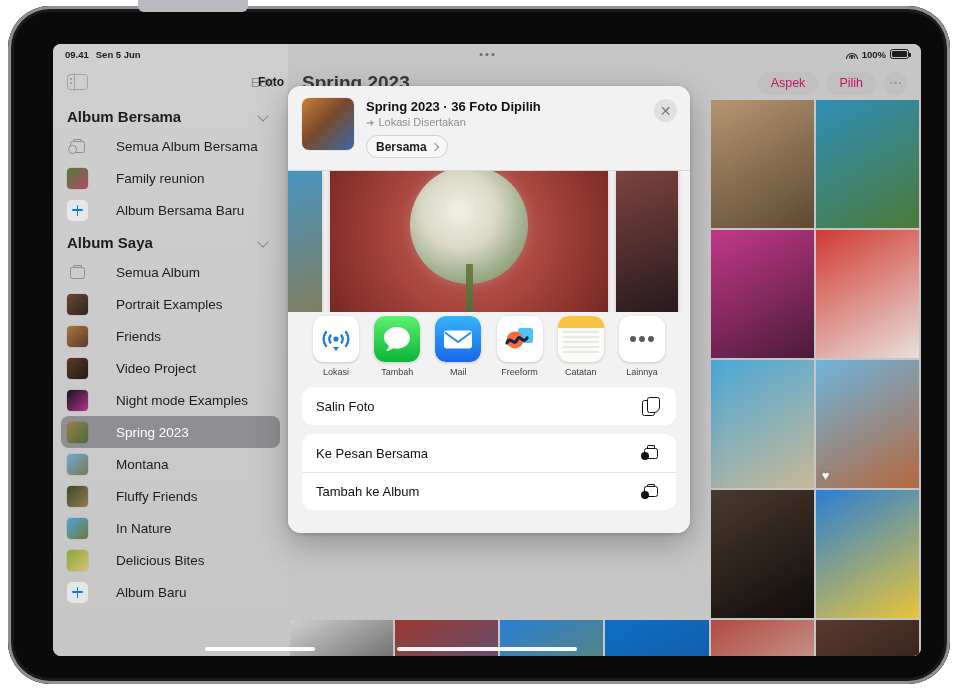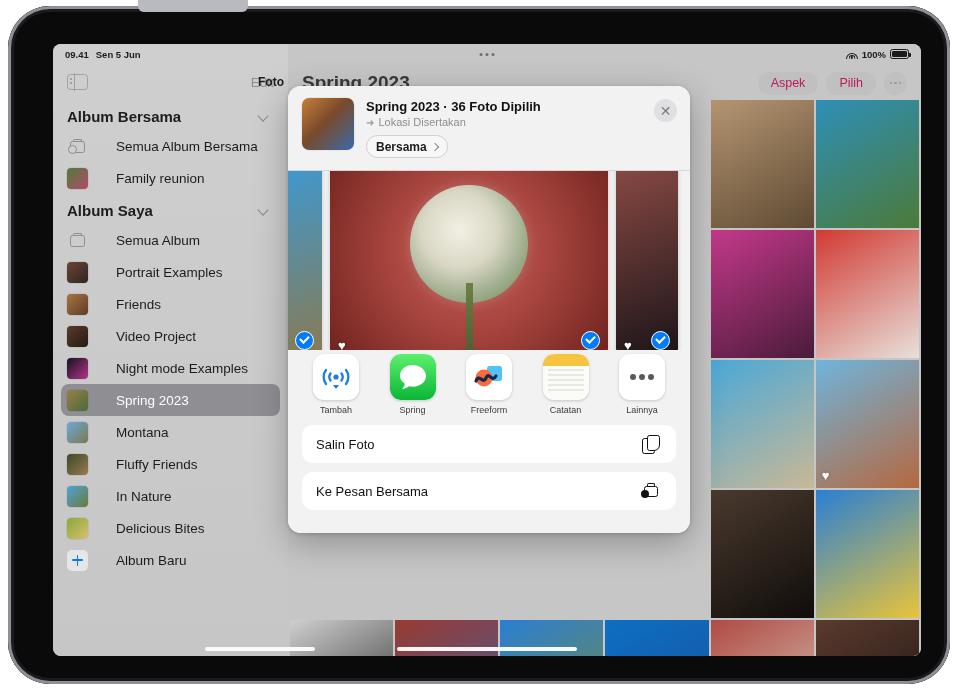--- a/index.html
+++ b/index.html
@@ -394,20 +394,24 @@
           <div class="row">
             <span class="ico-box">
               <span class="album-glyph shared"></span>
             </span>
             <span>Semua Album Bersama</span>
           </div>
           <div class="row">
             <span class="thumb" style="background:linear-gradient(135deg,#4f7a3a,#b44a6a)"></span>
             <span>Family reunion</span>
           </div>
+          <div class="row">
+            <span class="plus-box"></span>
+            <span>Album Bersama Baru</span>
+          </div>
           <div class="sec-head">
             <span>Album Saya</span>
             <span class="chev-dn"></span>
           </div>
           <div class="row">
             <span class="ico-box">
               <span class="album-glyph"></span>
             </span>
             <span>Semua Album</span>
           </div>
@@ -528,36 +532,52 @@
                 <g fill="none" stroke="#1a7de8" stroke-width="2.3" stroke-linecap="round">
                   <path d="M13 30a11.5 11.5 0 0 1 0-14"></path>
                   <path d="M33 16a11.5 11.5 0 0 1 0 14"></path>
                   <path d="M17.5 26.5a6 6 0 0 1 0-7"></path>
                   <path d="M28.5 19.5a6 6 0 0 1 0 7"></path>
                 </g>
                 <circle cx="23" cy="23" r="2.6" fill="#1a7de8"></circle>
                 <path d="M20 31 L23 35 L26 31 Z" fill="#1a7de8"></path>
               </svg>
             </span>
-            <span class="app-lbl">Tambah</span>
+            <span class="app-lbl">Lokasi</span>
           </div>
           <div class="app">
             <span class="app-ico">
               <svg width="46" height="46" viewBox="0 0 46 46">
                 <defs>
                   <linearGradient id="mg" x1="0" y1="0" x2="0" y2="1">
                     <stop offset="0" stop-color="#5df06e"></stop>
                     <stop offset="1" stop-color="#0ab636"></stop>
                   </linearGradient>
                 </defs>
                 <rect width="46" height="46" rx="11" fill="url(#mg)"></rect>
                 <path d="M23 11c-7.2 0-13 4.7-13 10.6 0 3.3 1.9 6.3 4.8 8.2-.3 2-1.3 3.9-2.6 5.2 2.6-.3 5-1.4 6.8-2.8 1.3.3 2.6.5 4 .5 7.2 0 13-4.7 13-10.6S30.2 11 23 11z" fill="#fff"></path>
               </svg>
             </span>
-            <span class="app-lbl">Spring</span>
+            <span class="app-lbl">Tambah</span>
+          </div>
+          <div class="app">
+            <span class="app-ico">
+              <svg width="46" height="46" viewBox="0 0 46 46">
+                <defs>
+                  <linearGradient id="ml" x1="0" y1="0" x2="0" y2="1">
+                    <stop offset="0" stop-color="#34b4fb"></stop>
+                    <stop offset="1" stop-color="#1767e8"></stop>
+                  </linearGradient>
+                </defs>
+                <rect width="46" height="46" rx="11" fill="url(#ml)"></rect>
+                <rect x="9" y="14.5" width="28" height="18" rx="3" fill="#fff"></rect>
+                <path d="M10 16.5 L23 26 L36 16.5" fill="none" stroke="#2a8fe0" stroke-width="2"></path>
+              </svg>
+            </span>
+            <span class="app-lbl">Mail</span>
           </div>
           <div class="app">
             <span class="app-ico">
               <svg width="46" height="46" viewBox="0 0 46 46">
                 <rect width="46" height="46" rx="11" fill="#fff"></rect>
                 <rect x="21" y="12" width="15" height="15" rx="2.5" fill="#4fc3f7"></rect>
                 <circle cx="18" cy="24" r="8.5" fill="#fb6a3a"></circle>
                 <path d="M10 27c3-8 7 4 10-3s6 5 10-2" fill="none" stroke="#14264a" stroke-width="3.2" stroke-linecap="round"></path>
               </svg>
             </span>
@@ -600,20 +620,26 @@
               <span class="act-ico"><span class="g-copy"></span></span>
             </div>
           </div>
           <div class="act-group">
             <div class="act-row">
               <span>Ke Pesan Bersama</span>
               <span class="act-ico">
                 <span class="g-album person"></span>
               </span>
             </div>
+            <div class="act-row">
+              <span>Tambah ke Album</span>
+              <span class="act-ico">
+                <span class="g-album plus"></span>
+              </span>
+            </div>
           </div>
         </div>
     </div>
 
     <div id="home-ind2"></div>
     <div id="home-ind"></div>
   </div>
 </div>
 
 </body></html>

